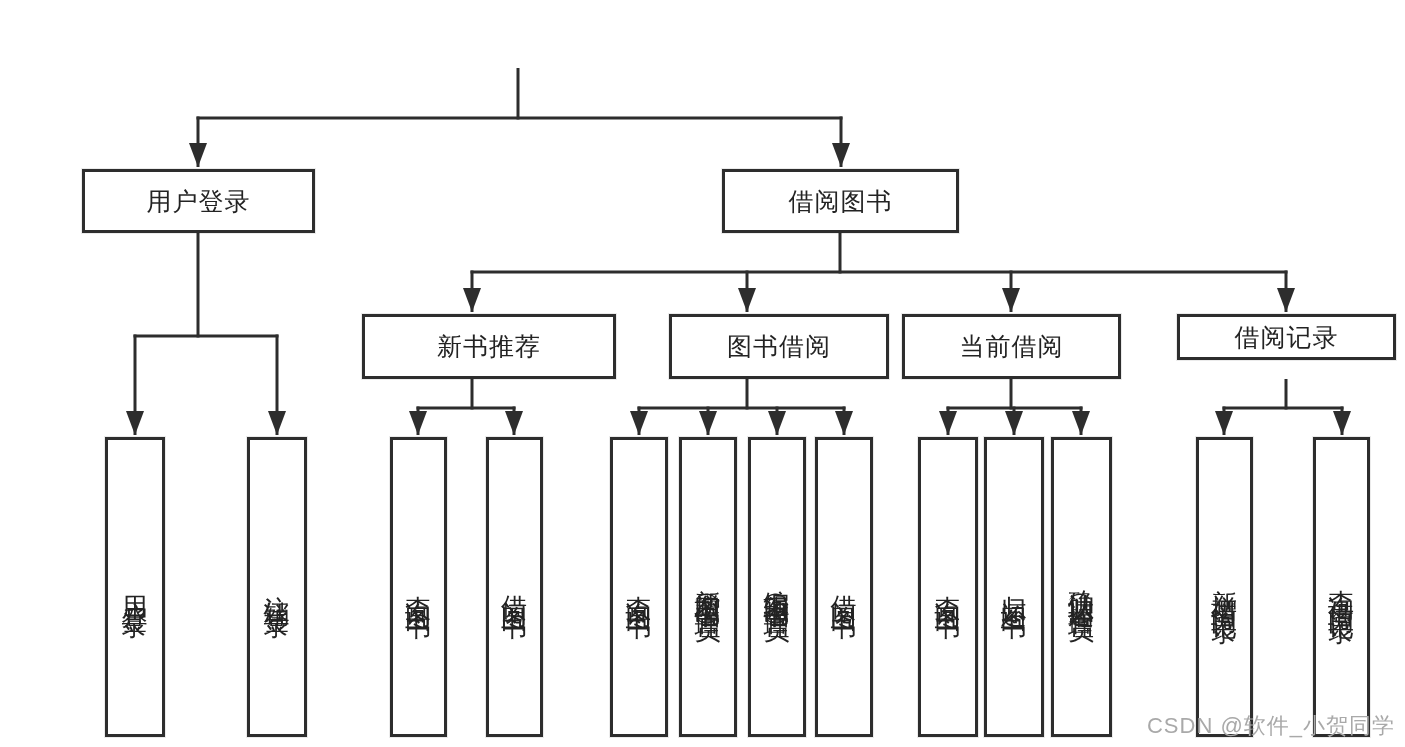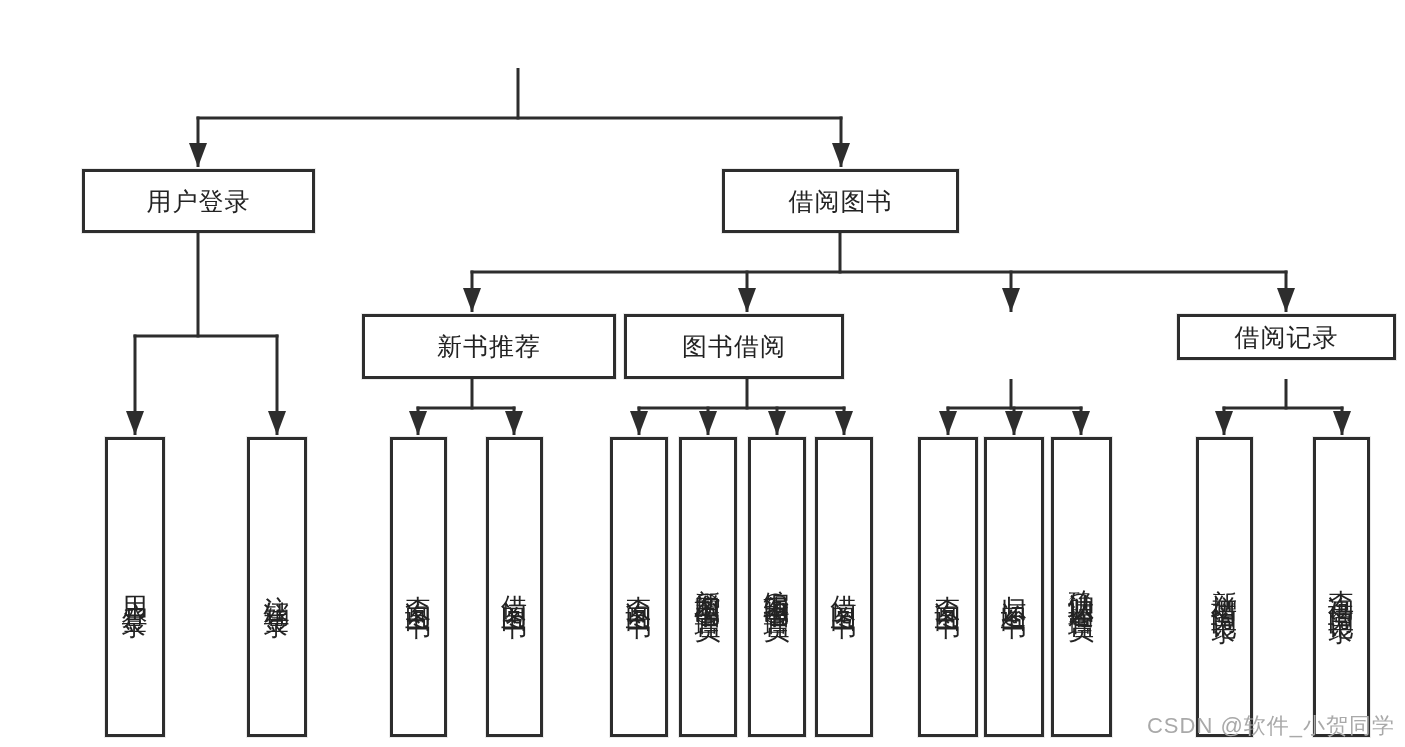--- a/index.html
+++ b/index.html
@@ -125,22 +125,25 @@
   <div class="node" style="left:82px;top:169px;width:233px;height:64px">
     <span class="label">用户登录</span>
   </div>
   <div class="node" style="left:722px;top:169px;width:237px;height:64px">
     <span class="label">借阅图书</span>
   </div>
 
   <div class="node" style="left:362px;top:314px;width:254px;height:65px">
     <span class="label">新书推荐</span>
   </div>
-  <div class="node" style="left:624px;top:314px;width:220px;height:65px">
+  <div class="node" style="left:669px;top:314px;width:220px;height:65px">
     <span class="label">图书借阅</span>
+  </div>
+  <div class="node" style="left:902px;top:314px;width:219px;height:65px">
+    <span class="label">当前借阅</span>
   </div>
   <div class="node" style="left:1177px;top:314px;width:219px;height:46px">
     <span class="label">借阅记录</span>
   </div>
 
   <div class="node v" style="left:105px;top:437px;width:60px;height:300px">
     <span class="label">用户登录</span>
   </div>
   <div class="node v" style="left:247px;top:437px;width:60px;height:300px">
     <span class="label">注销登录</span>

